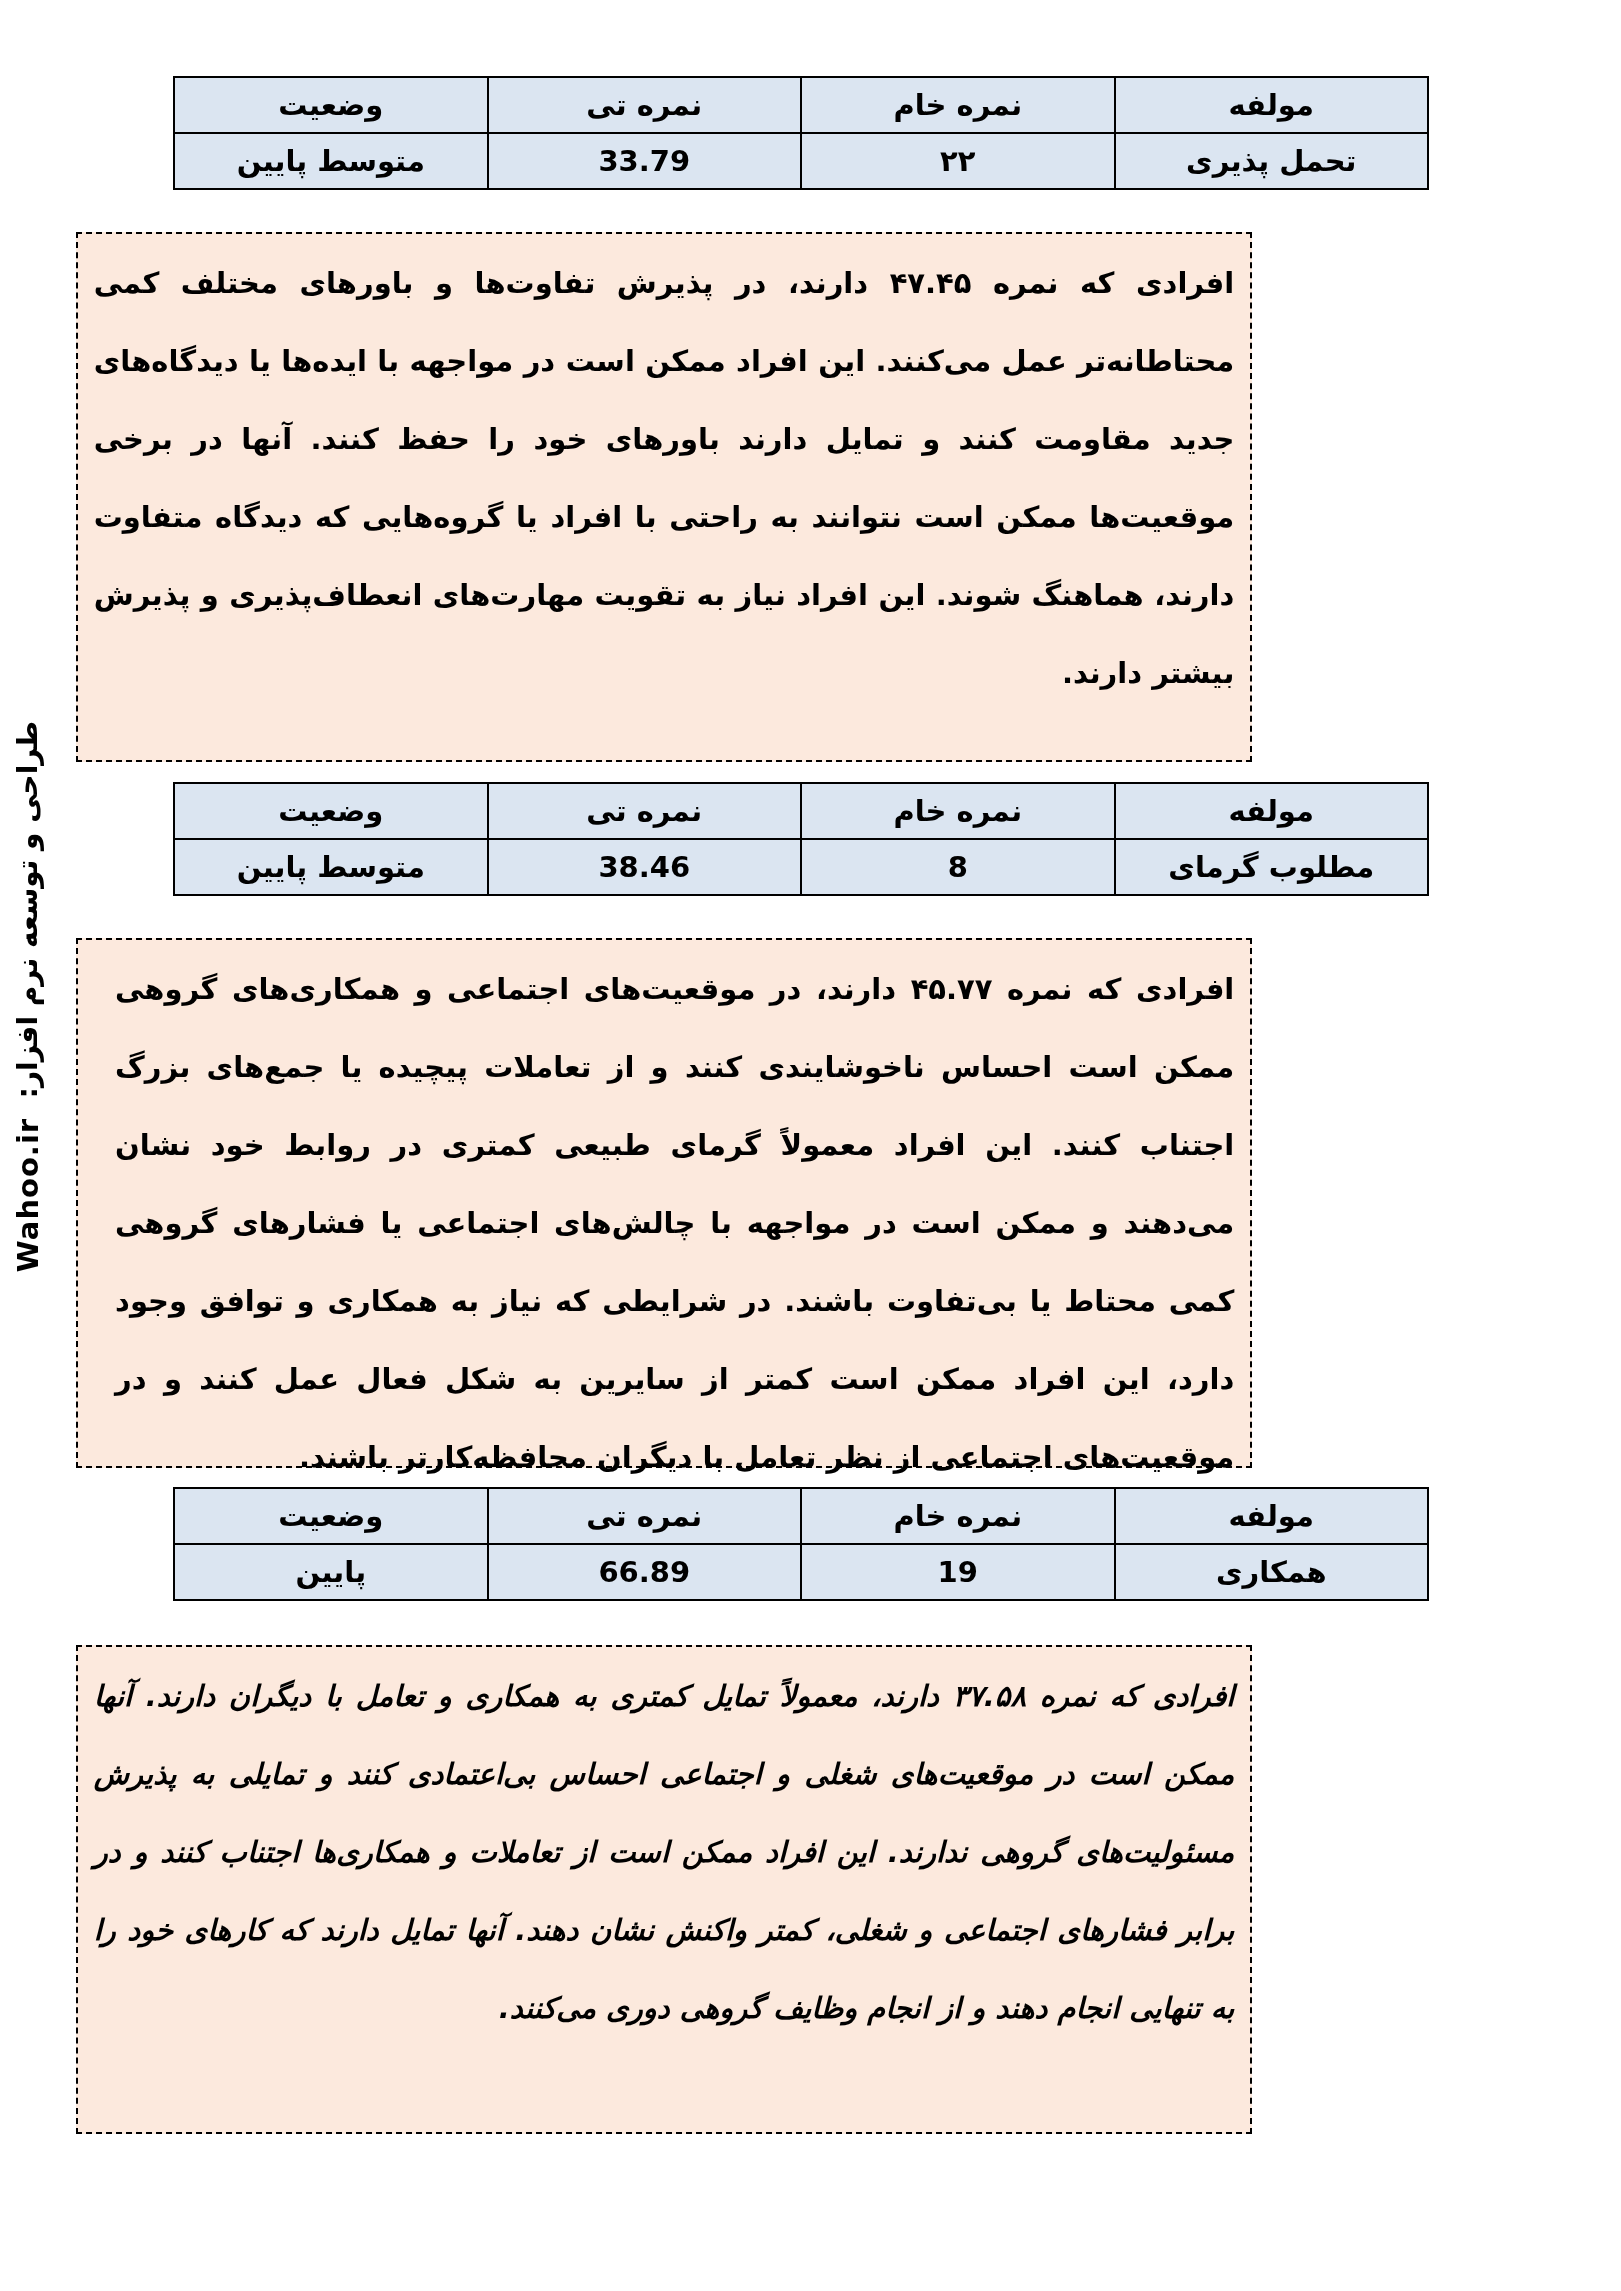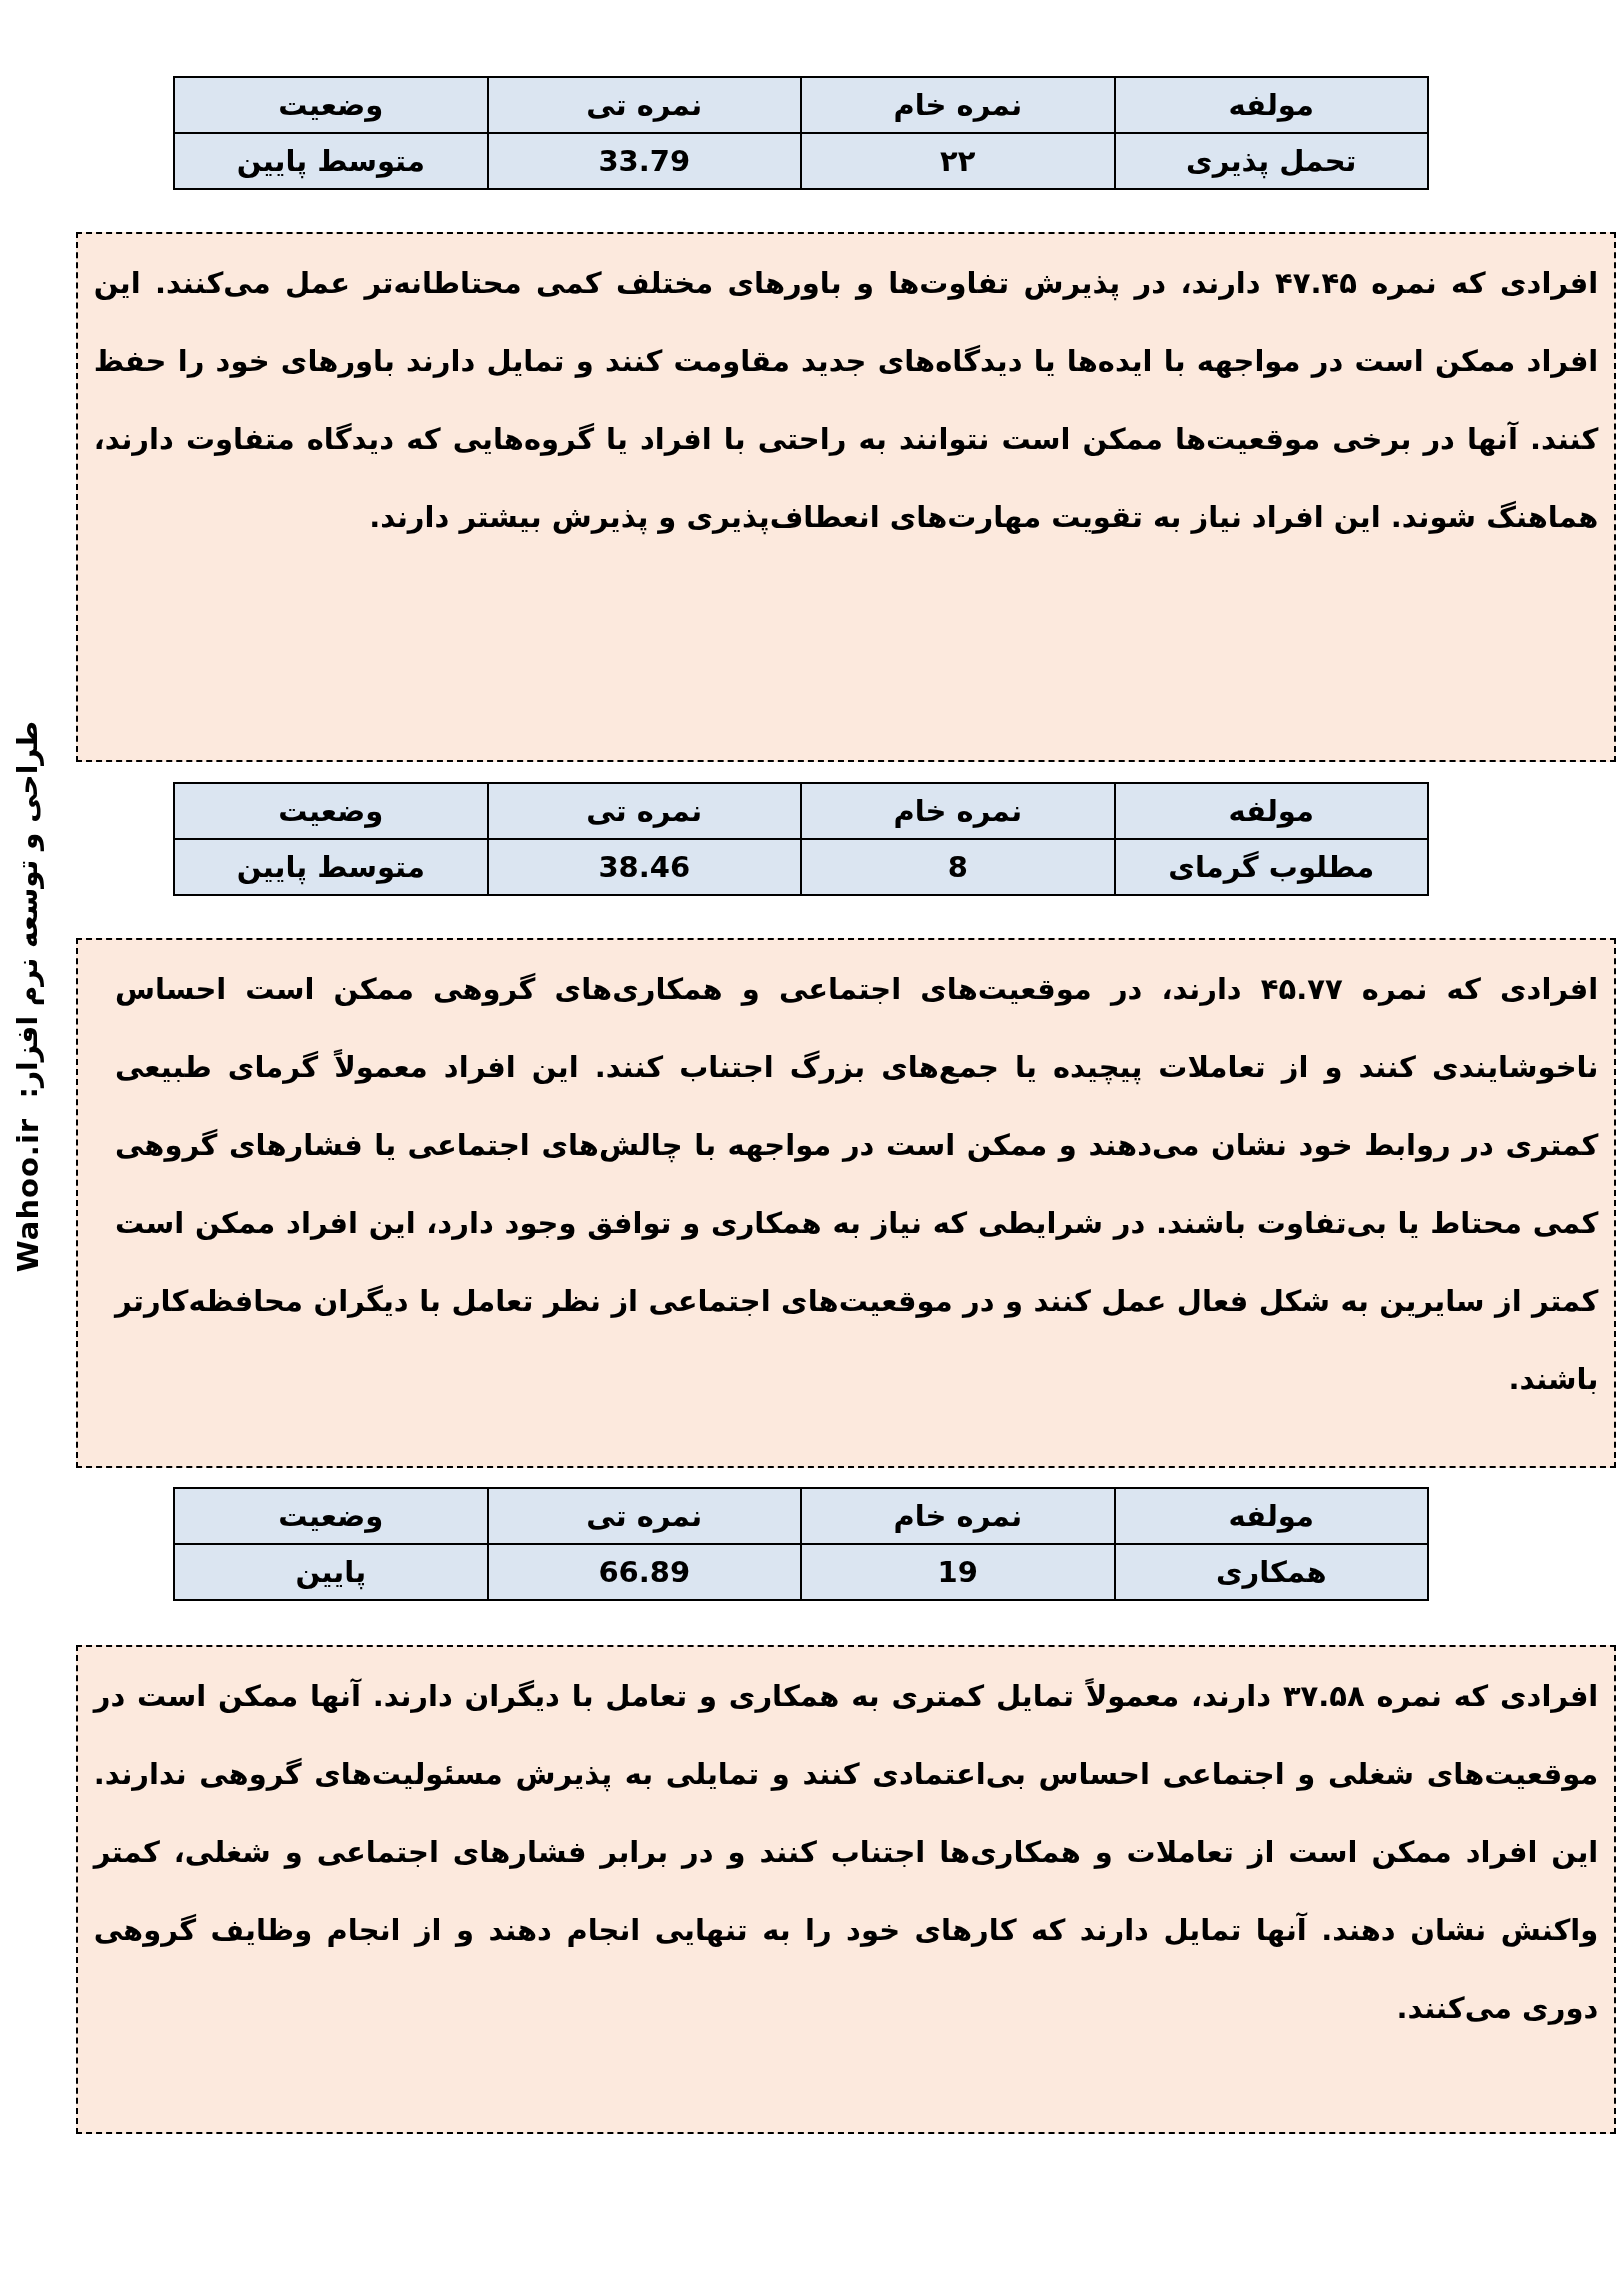--- a/index.html
+++ b/index.html
@@ -36,34 +36,34 @@
   table.score-table tr.head-row td { border-bottom:2.9px solid #000; }
 
   #table-1 { top:76px; }
   #table-2 { top:782px; }
   #table-3 { top:1487px; }
 
   
   .desc-block {
     position:absolute;
     left:76px;
-    width:1540px;
+    width:1176px;
     background:#fce9dd;
     border:2px dashed #000;
     padding:9.8px 15.7px 0 15.7px;
     direction:rtl;
     text-align:justify;
     font-size:29px;
     font-weight:bold;
     line-height:78px;
     z-index:2;
   }
   #block-1 { top:232px; height:530px; }
   #block-2 { top:938px; height:530px;padding-left:37px; }
-  #block-3 { top:1645px; height:489px; }
+  #block-3 { top:1645px; height:489px;font-style:italic; }
 
   
   .sidebar-credit {
     position:absolute;
     top:975px;
     left:-204px;
     width:463px;
     height:43px;
     transform:rotate(-90deg);
     display:flex;

